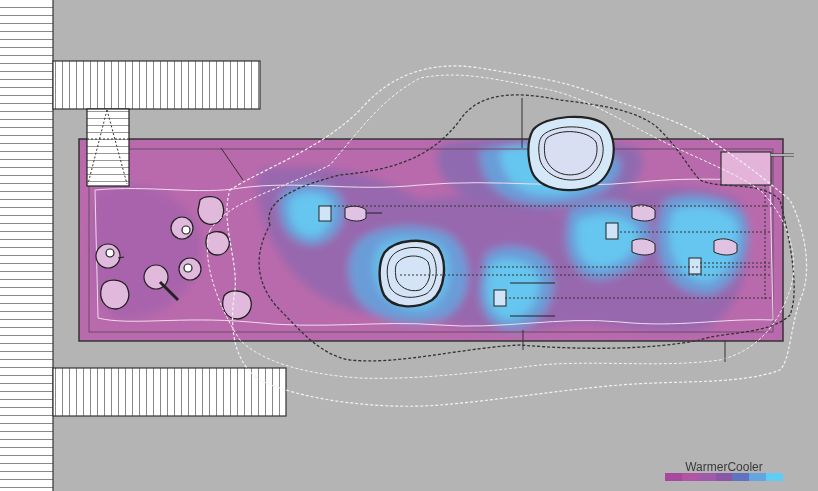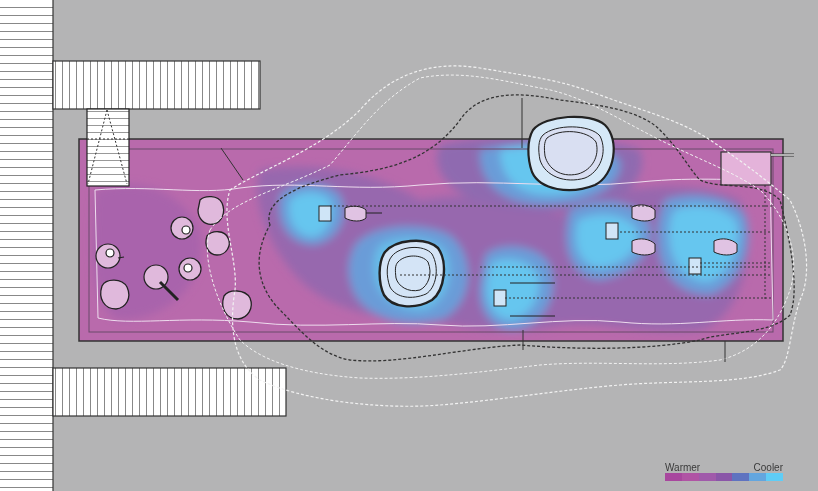--- a/index.html
+++ b/index.html
@@ -1,19 +1,19 @@
 <!DOCTYPE html>
 <html><head>
 <meta charset="utf-8">
 <style>
   html,body{margin:0;padding:0;}
   body{width:818px;height:491px;overflow:hidden;background:#b4b4b5;font-family:"Liberation Sans",sans-serif;position:relative;}
   #plan{position:absolute;left:0;top:0;width:818px;height:491px;}
   .legend{position:absolute;left:665px;top:463px;width:118px;}
-  .legend-labels{display:flex;justify-content:space-between;font-size:10px;color:#3a3a3a;line-height:9px;}
+  .legend-labels{display:flex;justify-content:center;font-size:12px;color:#3a3a3a;line-height:9px;}
   .legend-bar{display:flex;height:8px;margin-top:1px;}
   .legend-bar span{flex:1;}
 </style>
 </head>
 <body>
 
 <svg id="plan" viewBox="0 0 818 491" xmlns="http://www.w3.org/2000/svg">
   <defs>
     <pattern id="hstripe" width="10" height="8" patternUnits="userSpaceOnUse">
       <rect width="10" height="8" fill="#fff"></rect>

